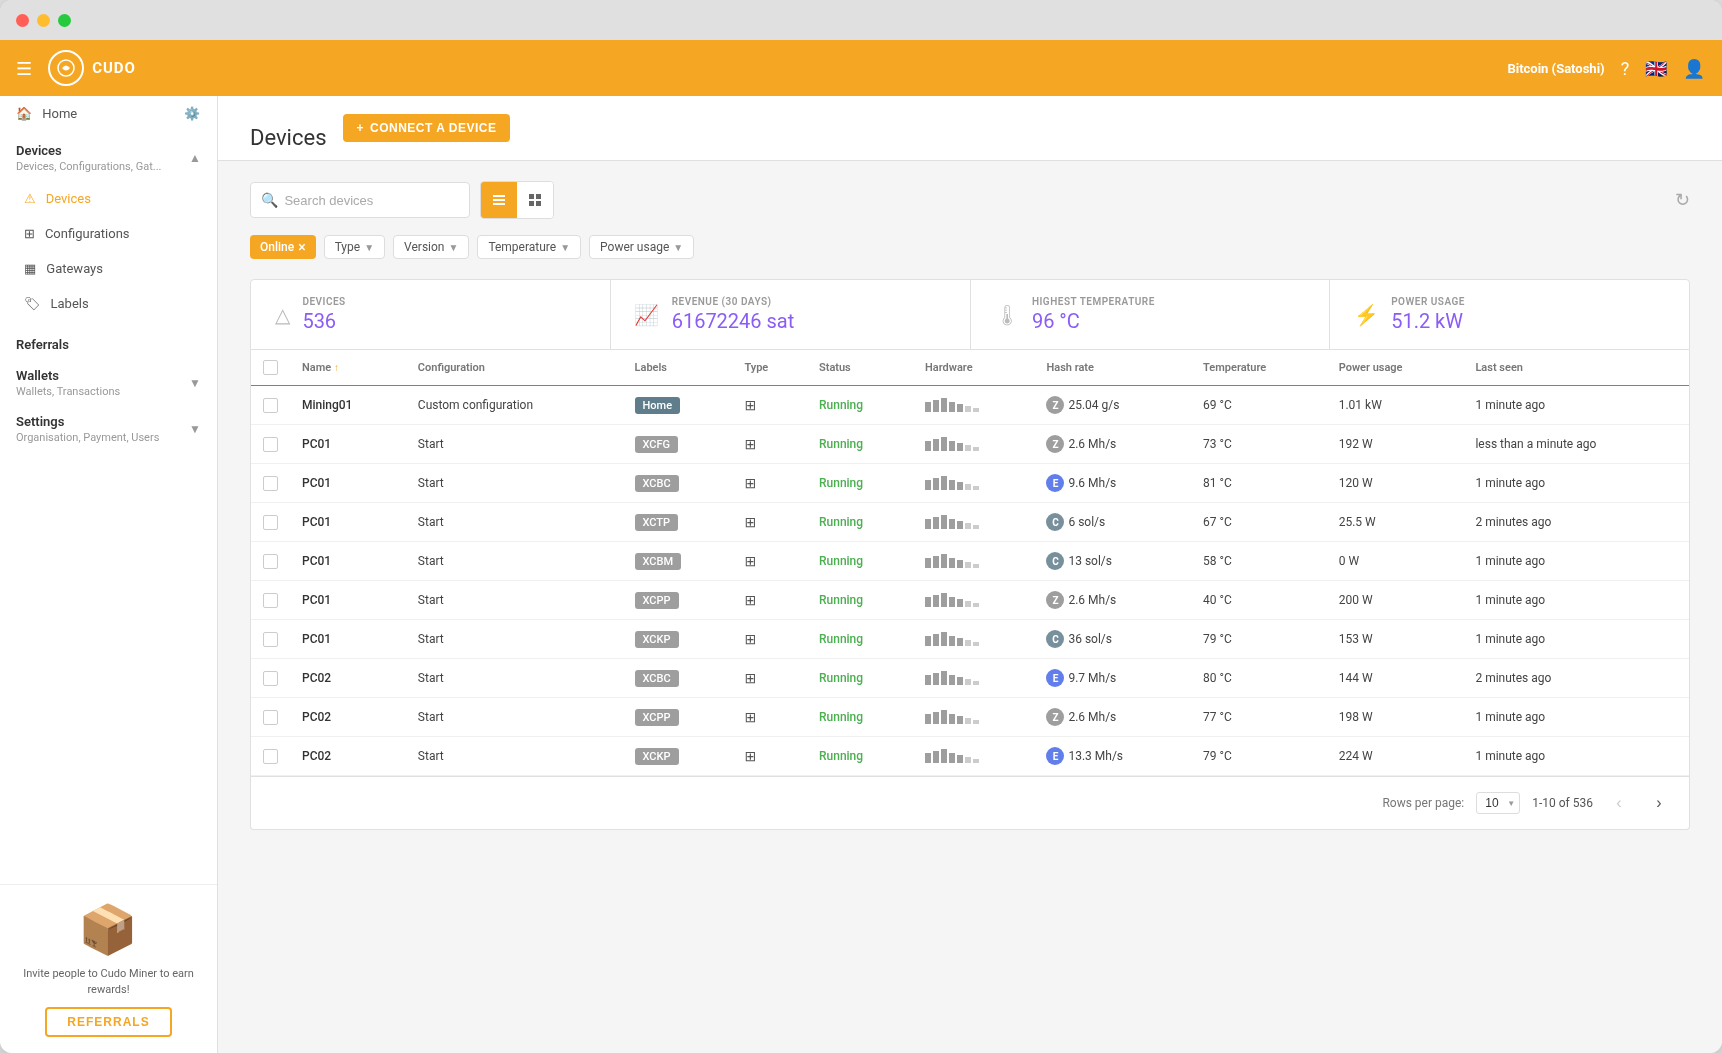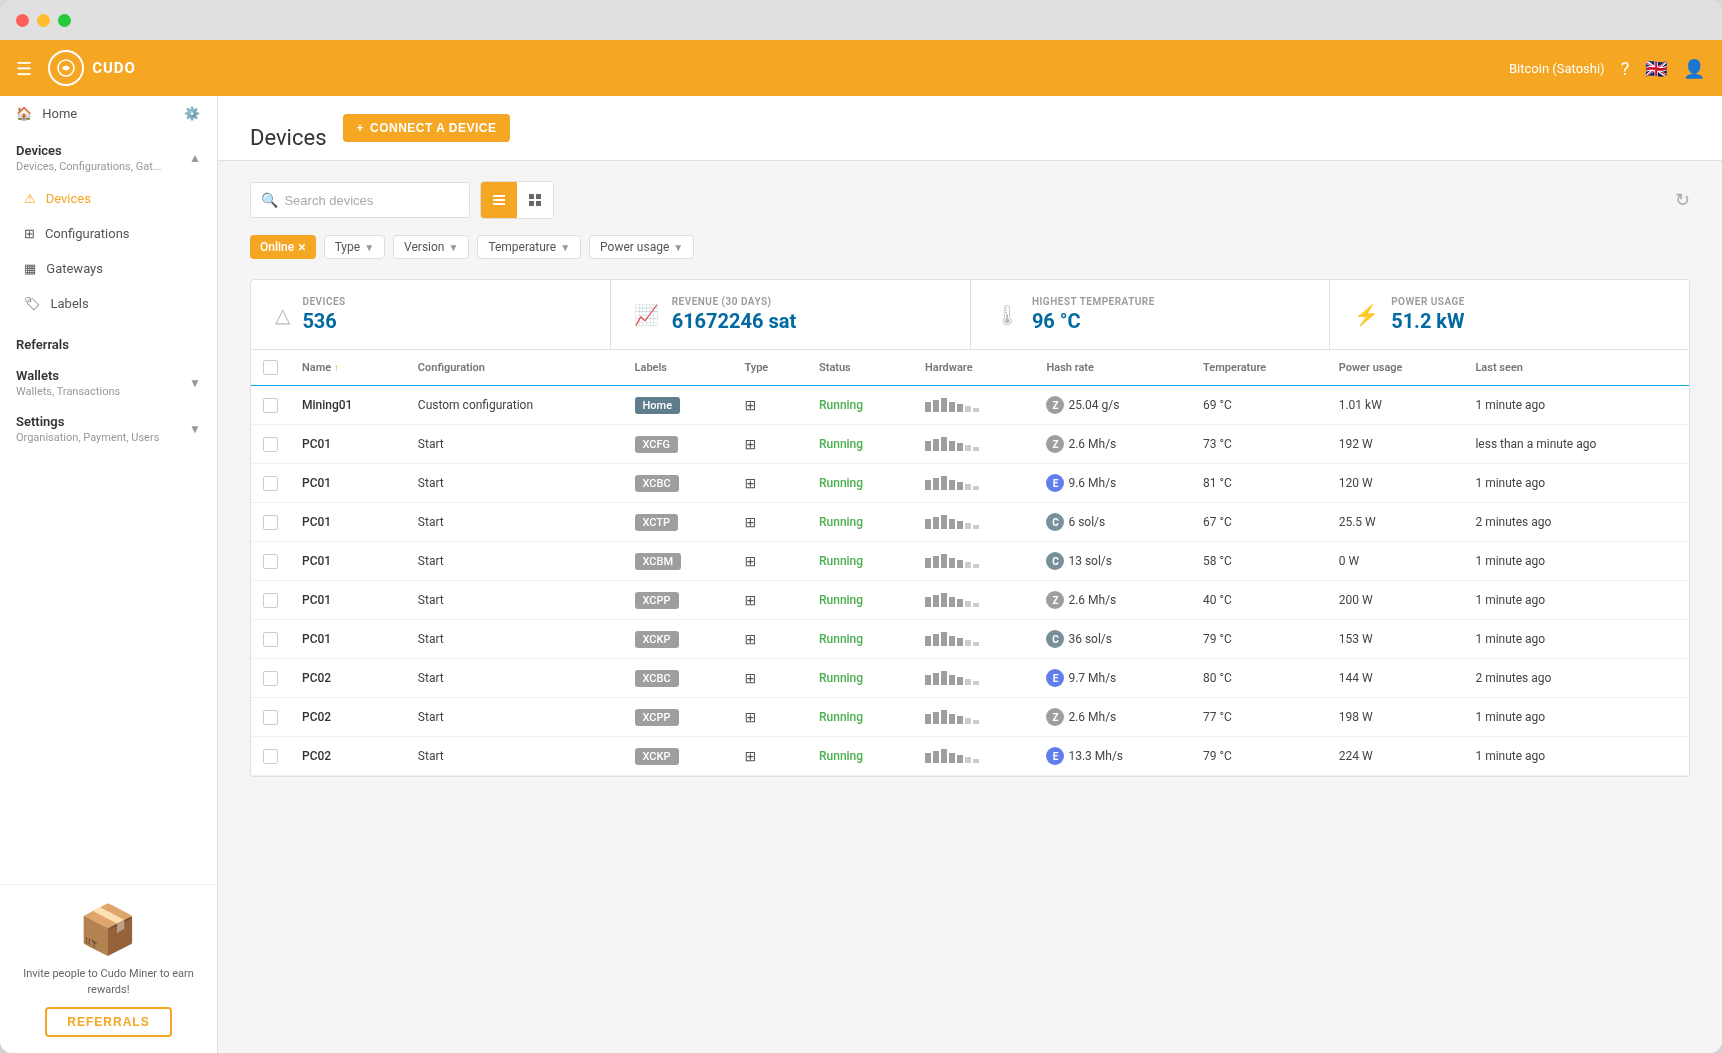--- a/index.html
+++ b/index.html
@@ -19,21 +19,21 @@
     .app-container { display: flex; flex-direction: column; flex: 1; overflow: hidden; }
 
     
     .topnav { height: 56px; background: #f5a623; display: flex; align-items: center; padding: 0 16px; flex-shrink: 0; }
     .topnav-left { display: flex; align-items: center; gap: 16px; }
     .menu-icon { color: white; font-size: 18px; cursor: pointer; }
     .logo { display: flex; align-items: center; gap: 8px; }
     .logo-circle { width: 36px; height: 36px; border-radius: 50%; border: 2px solid white; display: flex; align-items: center; justify-content: center; }
     .logo-text { color: white; font-weight: 700; font-size: 15px; letter-spacing: 1px; }
     .topnav-right { margin-left: auto; display: flex; align-items: center; gap: 16px; color: white; font-size: 13px; }
-    .currency-label { font-weight: 400; }
+    .currency-label { font-weight: 700; }
     .topnav-icon { color: white; font-size: 18px; cursor: pointer; }
     .flag { font-size: 18px; }
 
     
     .body-layout { display: flex; flex: 1; overflow: hidden; }
 
     
     .sidebar { width: 218px; background: white; border-right: 1px solid #e0e0e0; display: flex; flex-direction: column; flex-shrink: 0; overflow-y: auto; }
     .sidebar-nav-item { display: flex; align-items: center; padding: 10px 16px; cursor: pointer; color: #555; font-size: 13px; gap: 10px; }
     .sidebar-nav-item.active { color: #f5a623; }
@@ -73,21 +73,21 @@
     .filter-arrow { font-size: 10px; color: #999; }
 
     
     .stats-bar { display: flex; gap: 0; margin-bottom: 0; background: white; border: 1px solid #e0e0e0; border-radius: 4px 4px 0 0; }
     .stat-item { display: flex; align-items: center; gap: 12px; padding: 16px 24px; border-right: 1px solid #e0e0e0; flex: 1; }
     .stat-item:last-child { border-right: none; }
     .stat-icon { color: #bbb; font-size: 20px; }
     .stat-icon-orange { color: #f5a623; }
     .stat-content { }
     .stat-label { font-size: 10px; color: #999; letter-spacing: 0.5px; text-transform: uppercase; font-weight: 600; }
-    .stat-value { font-size: 20px; font-weight: 700; color: #0369a1; margin-top: 2px; }
+    .stat-value { font-size: 20px; font-weight: 400; color: #8b5cf6; margin-top: 2px; }
 
     
     .table-container { background: white; border: 1px solid #e0e0e0; border-top: none; border-radius: 0 0 4px 4px; }
     table { width: 100%; border-collapse: collapse; }
     thead tr { border-bottom: 1px solid #0ea5e9; }
     thead th { padding: 10px 12px; text-align: left; font-size: 11px; font-weight: 600; color: #777; text-transform: none; white-space: nowrap; }
     tbody tr { border-bottom: 1px solid #f0f0f0; }
     tbody td { padding: 10px 12px; font-size: 12px; color: #444; white-space: nowrap; }
     .checkbox-cell { width: 30px; }
     .cb { width: 15px; height: 15px; border: 1px solid #ccc; border-radius: 2px; cursor: pointer; }
@@ -580,19 +580,32 @@
                       </div>
                     </td>
     <td><span class="hashrate-icon"><span class="hash-circle hash-eth">E</span> 13.3 Mh/s</span></td>
     <td>79 °C</td>
     <td>224 W</td>
     <td>1 minute ago</td>
   </tr>
                 </tbody>
             </table>
 
+            <div class="pagination">
+              <span class="rows-label">Rows per page:</span>
+              <div class="rows-select-wrap">
+                <select class="rows-select">
+                  <option>10</option>
+                  <option>25</option>
+                  <option>50</option>
+                </select>
+              </div>
+              <span class="page-range">1-10 of 536</span>
+              <button class="page-btn" disabled="">‹</button>
+              <button class="page-btn">›</button>
+            </div>
           </div>
 
         </div>
       </div>
     </div>
   </div>
 </div>
 
 </body></html>

